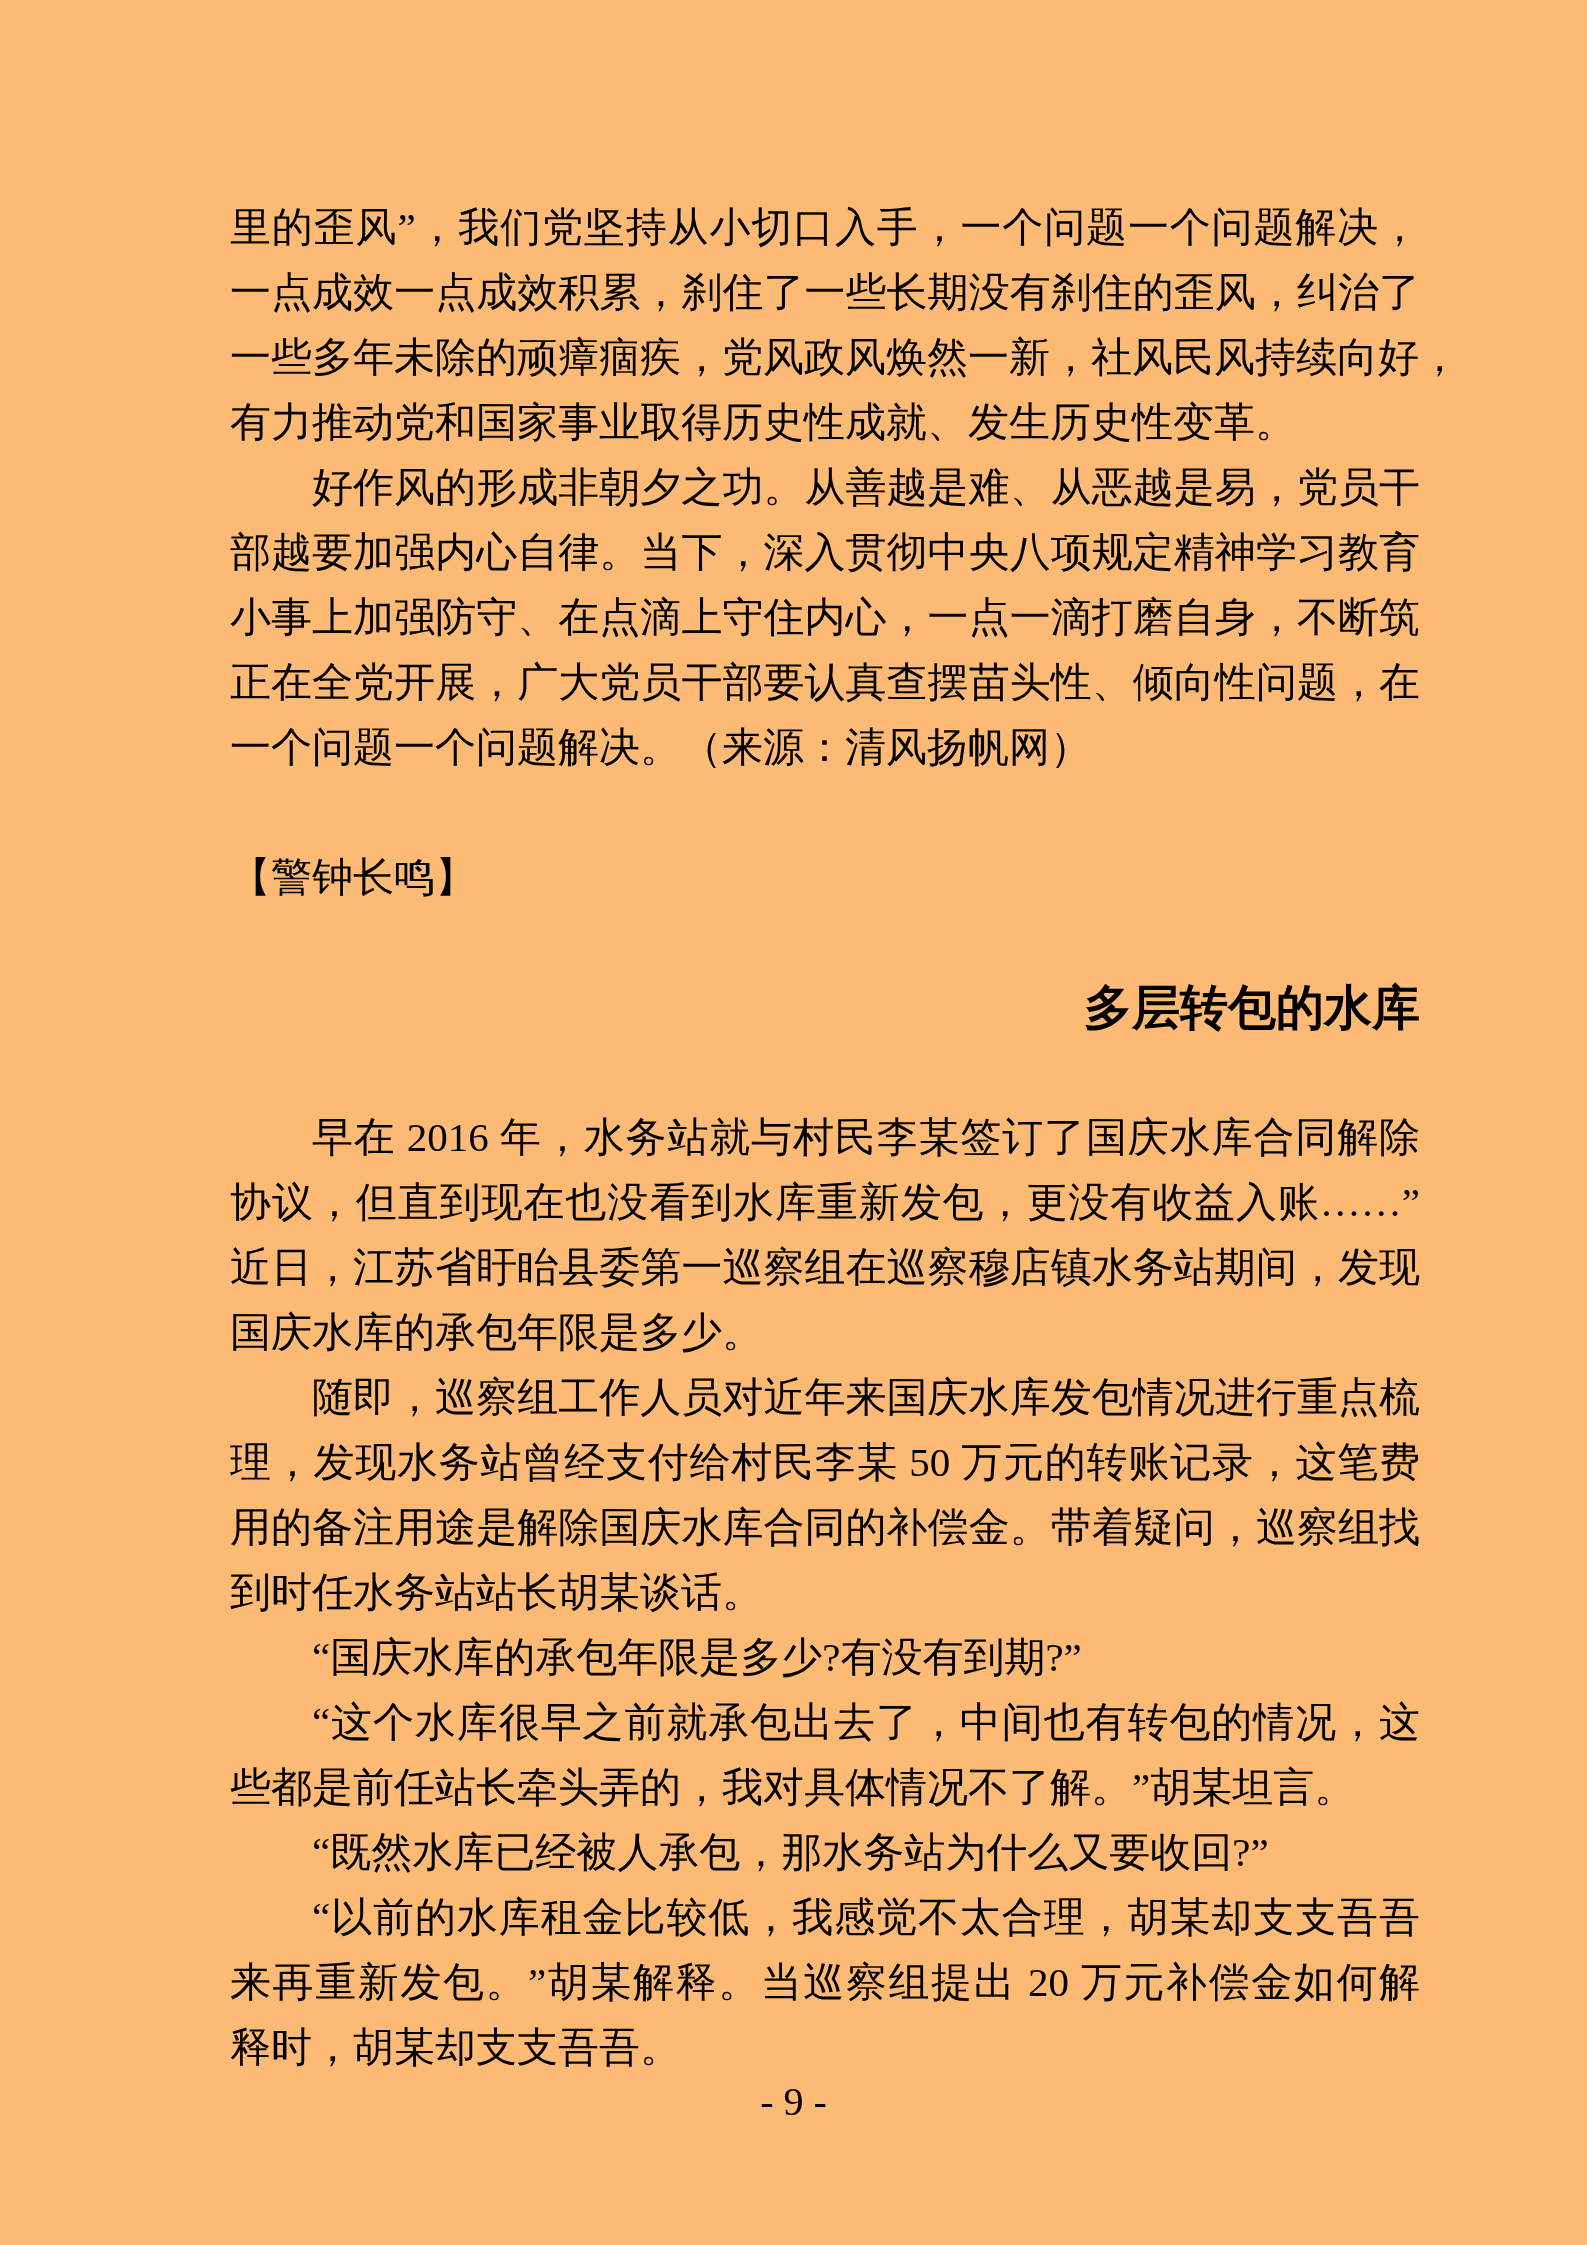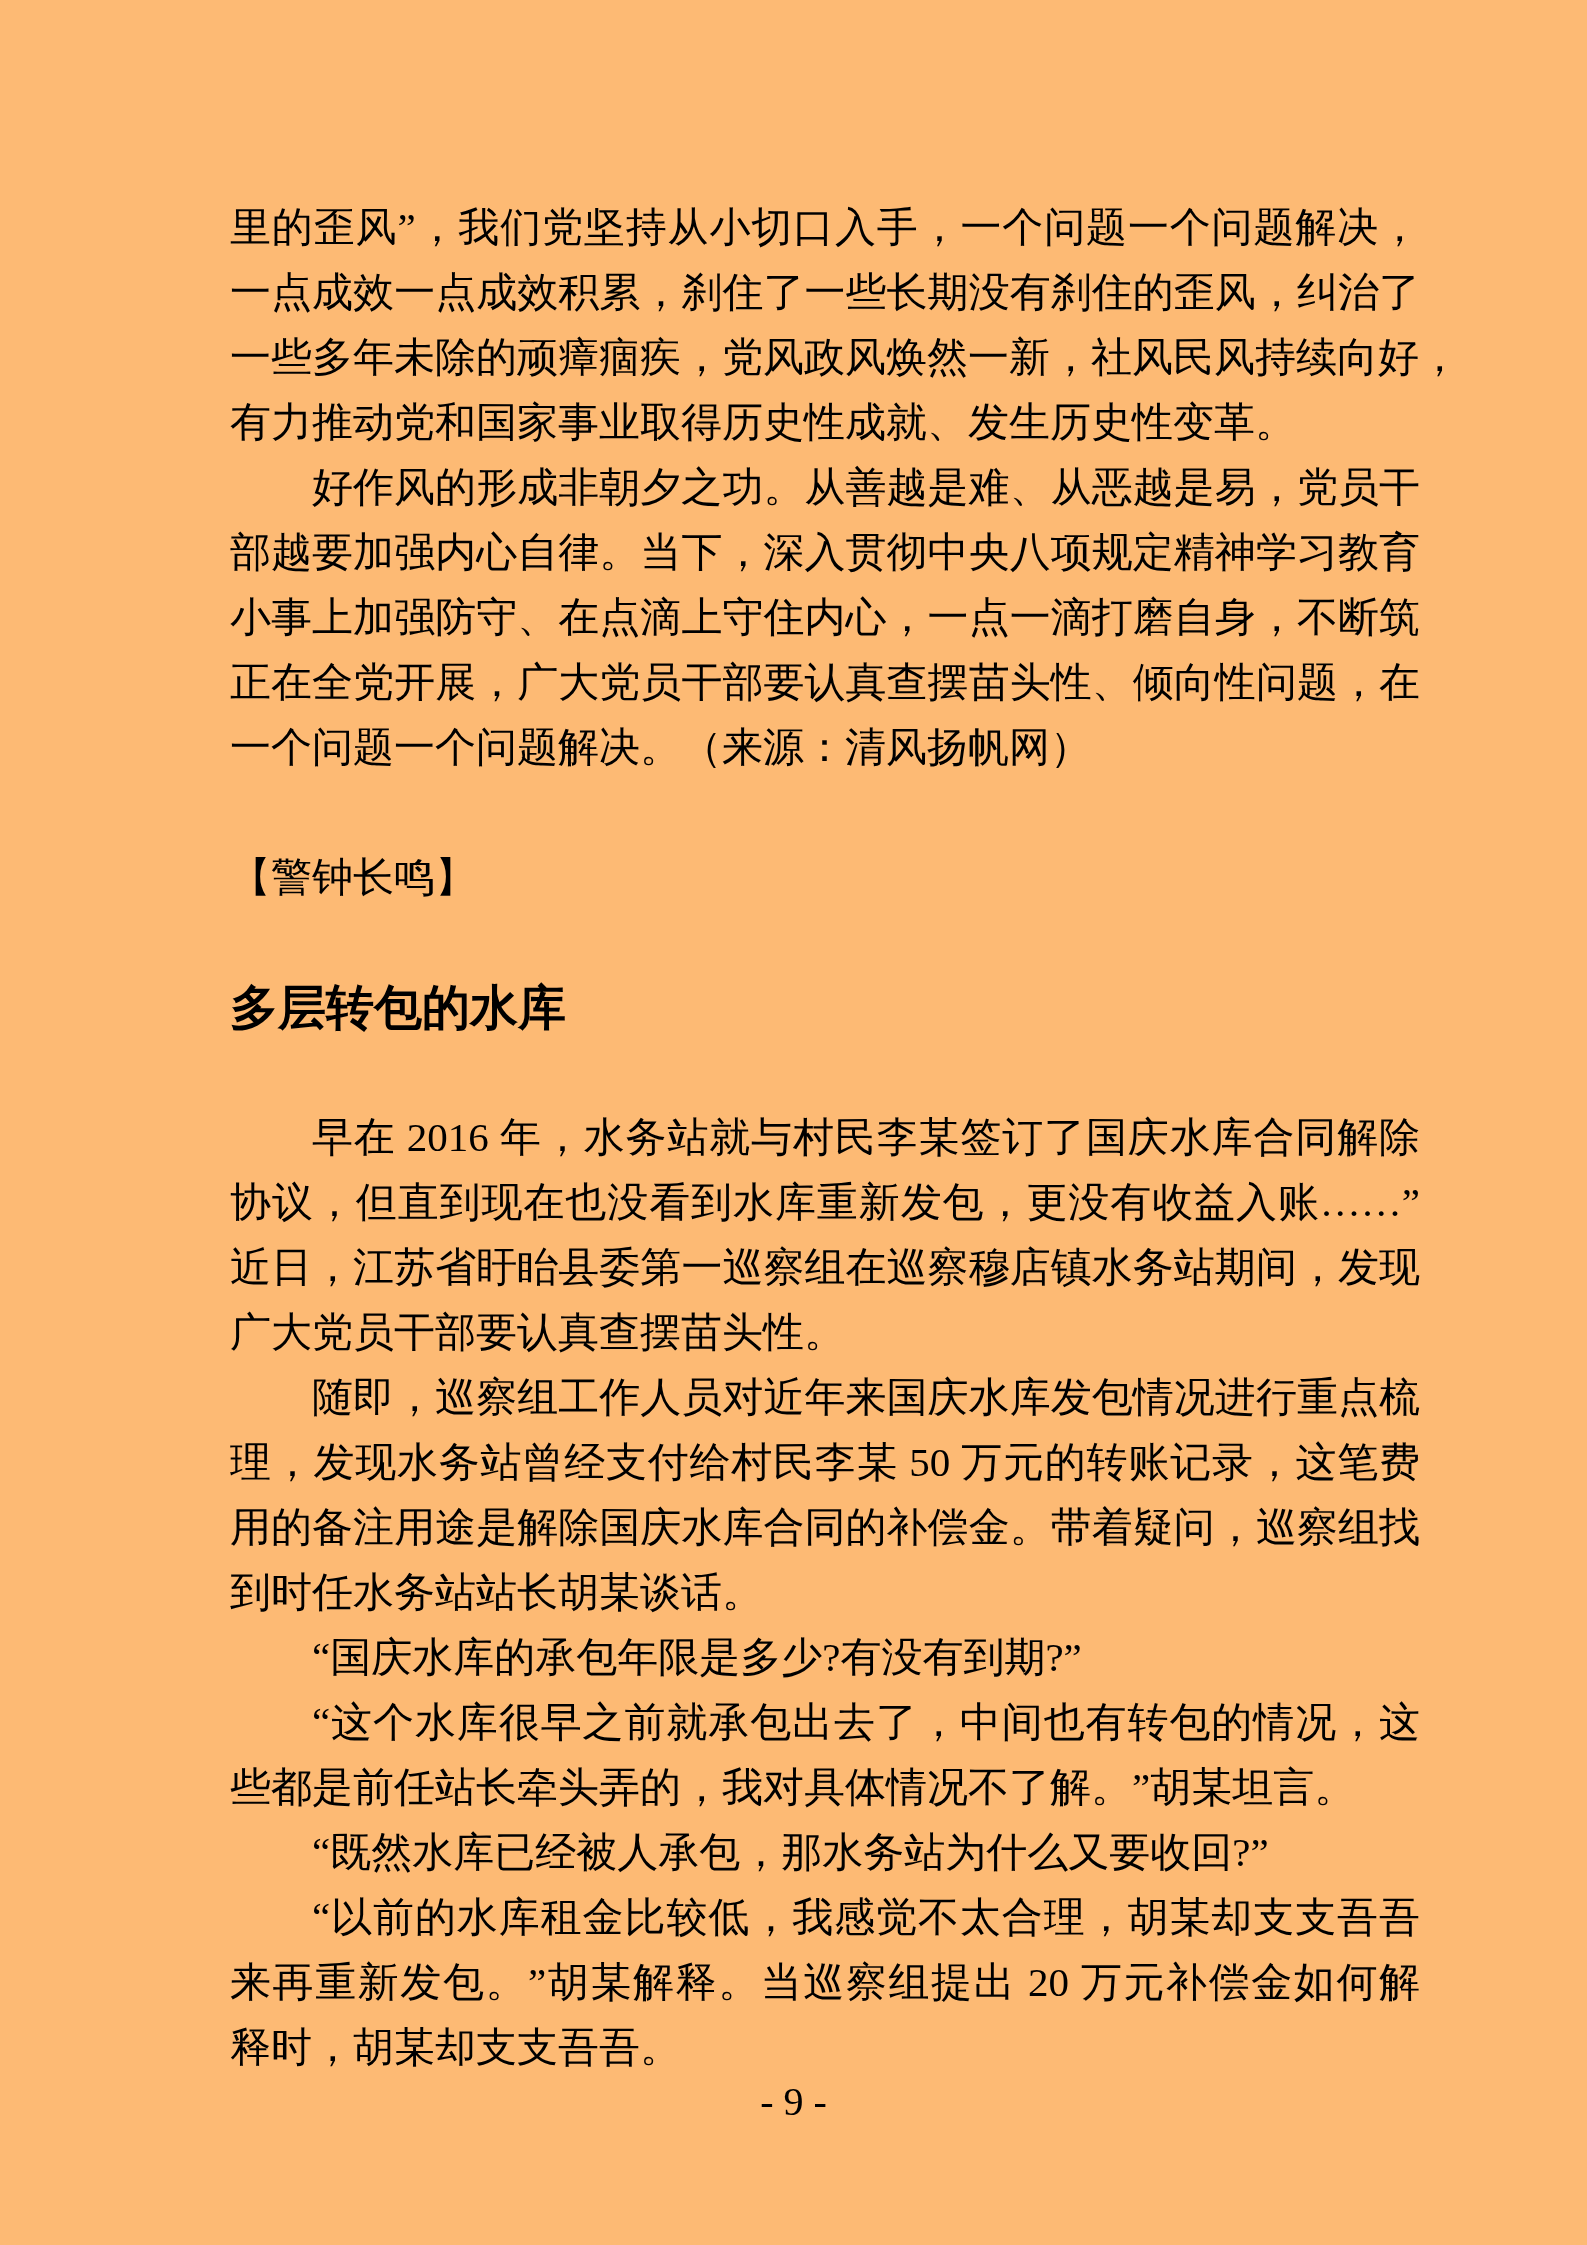--- a/index.html
+++ b/index.html
@@ -25,21 +25,21 @@
     white-space: nowrap;
   }
   .fill {
     text-align: justify;
     text-align-last: justify;
   }
   .indent { text-indent: 82px; }
   .heading-line { height: 65px; }
   .title-line {
     height: 65px;
-    text-align: left;
+    text-align: right;
     font-weight: bold;
     font-size: 48px;
   }
   .spacer { height: 65px; }
   .page-number {
     position: absolute;
     left: 0;
     top: 2072px;
     width: 1587px;
     text-align: center;
@@ -70,21 +70,21 @@
 
     <div class="spacer"></div>
 
     <div class="title-line">多层转包的水库</div>
 
     <div class="spacer"></div>
 
     <div class="line fill indent">早在 2016 年，水务站就与村民李某签订了国庆水库合同解除</div>
     <div class="line fill">协议，但直到现在也没看到水库重新发包，更没有收益入账……”</div>
     <div class="line fill">近日，江苏省盱眙县委第一巡察组在巡察穆店镇水务站期间，发现</div>
-    <div class="line">广大党员干部要认真查摆苗头性。</div>
+    <div class="line">国庆水库的承包年限是多少。</div>
 
     <div class="line fill indent">随即，巡察组工作人员对近年来国庆水库发包情况进行重点梳</div>
     <div class="line fill">理，发现水务站曾经支付给村民李某 50 万元的转账记录，这笔费</div>
     <div class="line fill">用的备注用途是解除国庆水库合同的补偿金。带着疑问，巡察组找</div>
     <div class="line">到时任水务站站长胡某谈话。</div>
 
     <div class="line indent">“国庆水库的承包年限是多少?有没有到期?”</div>
     <div class="line fill indent">“这个水库很早之前就承包出去了，中间也有转包的情况，这</div>
     <div class="line">些都是前任站长牵头弄的，我对具体情况不了解。”胡某坦言。</div>
     <div class="line indent">“既然水库已经被人承包，那水务站为什么又要收回?”</div>

